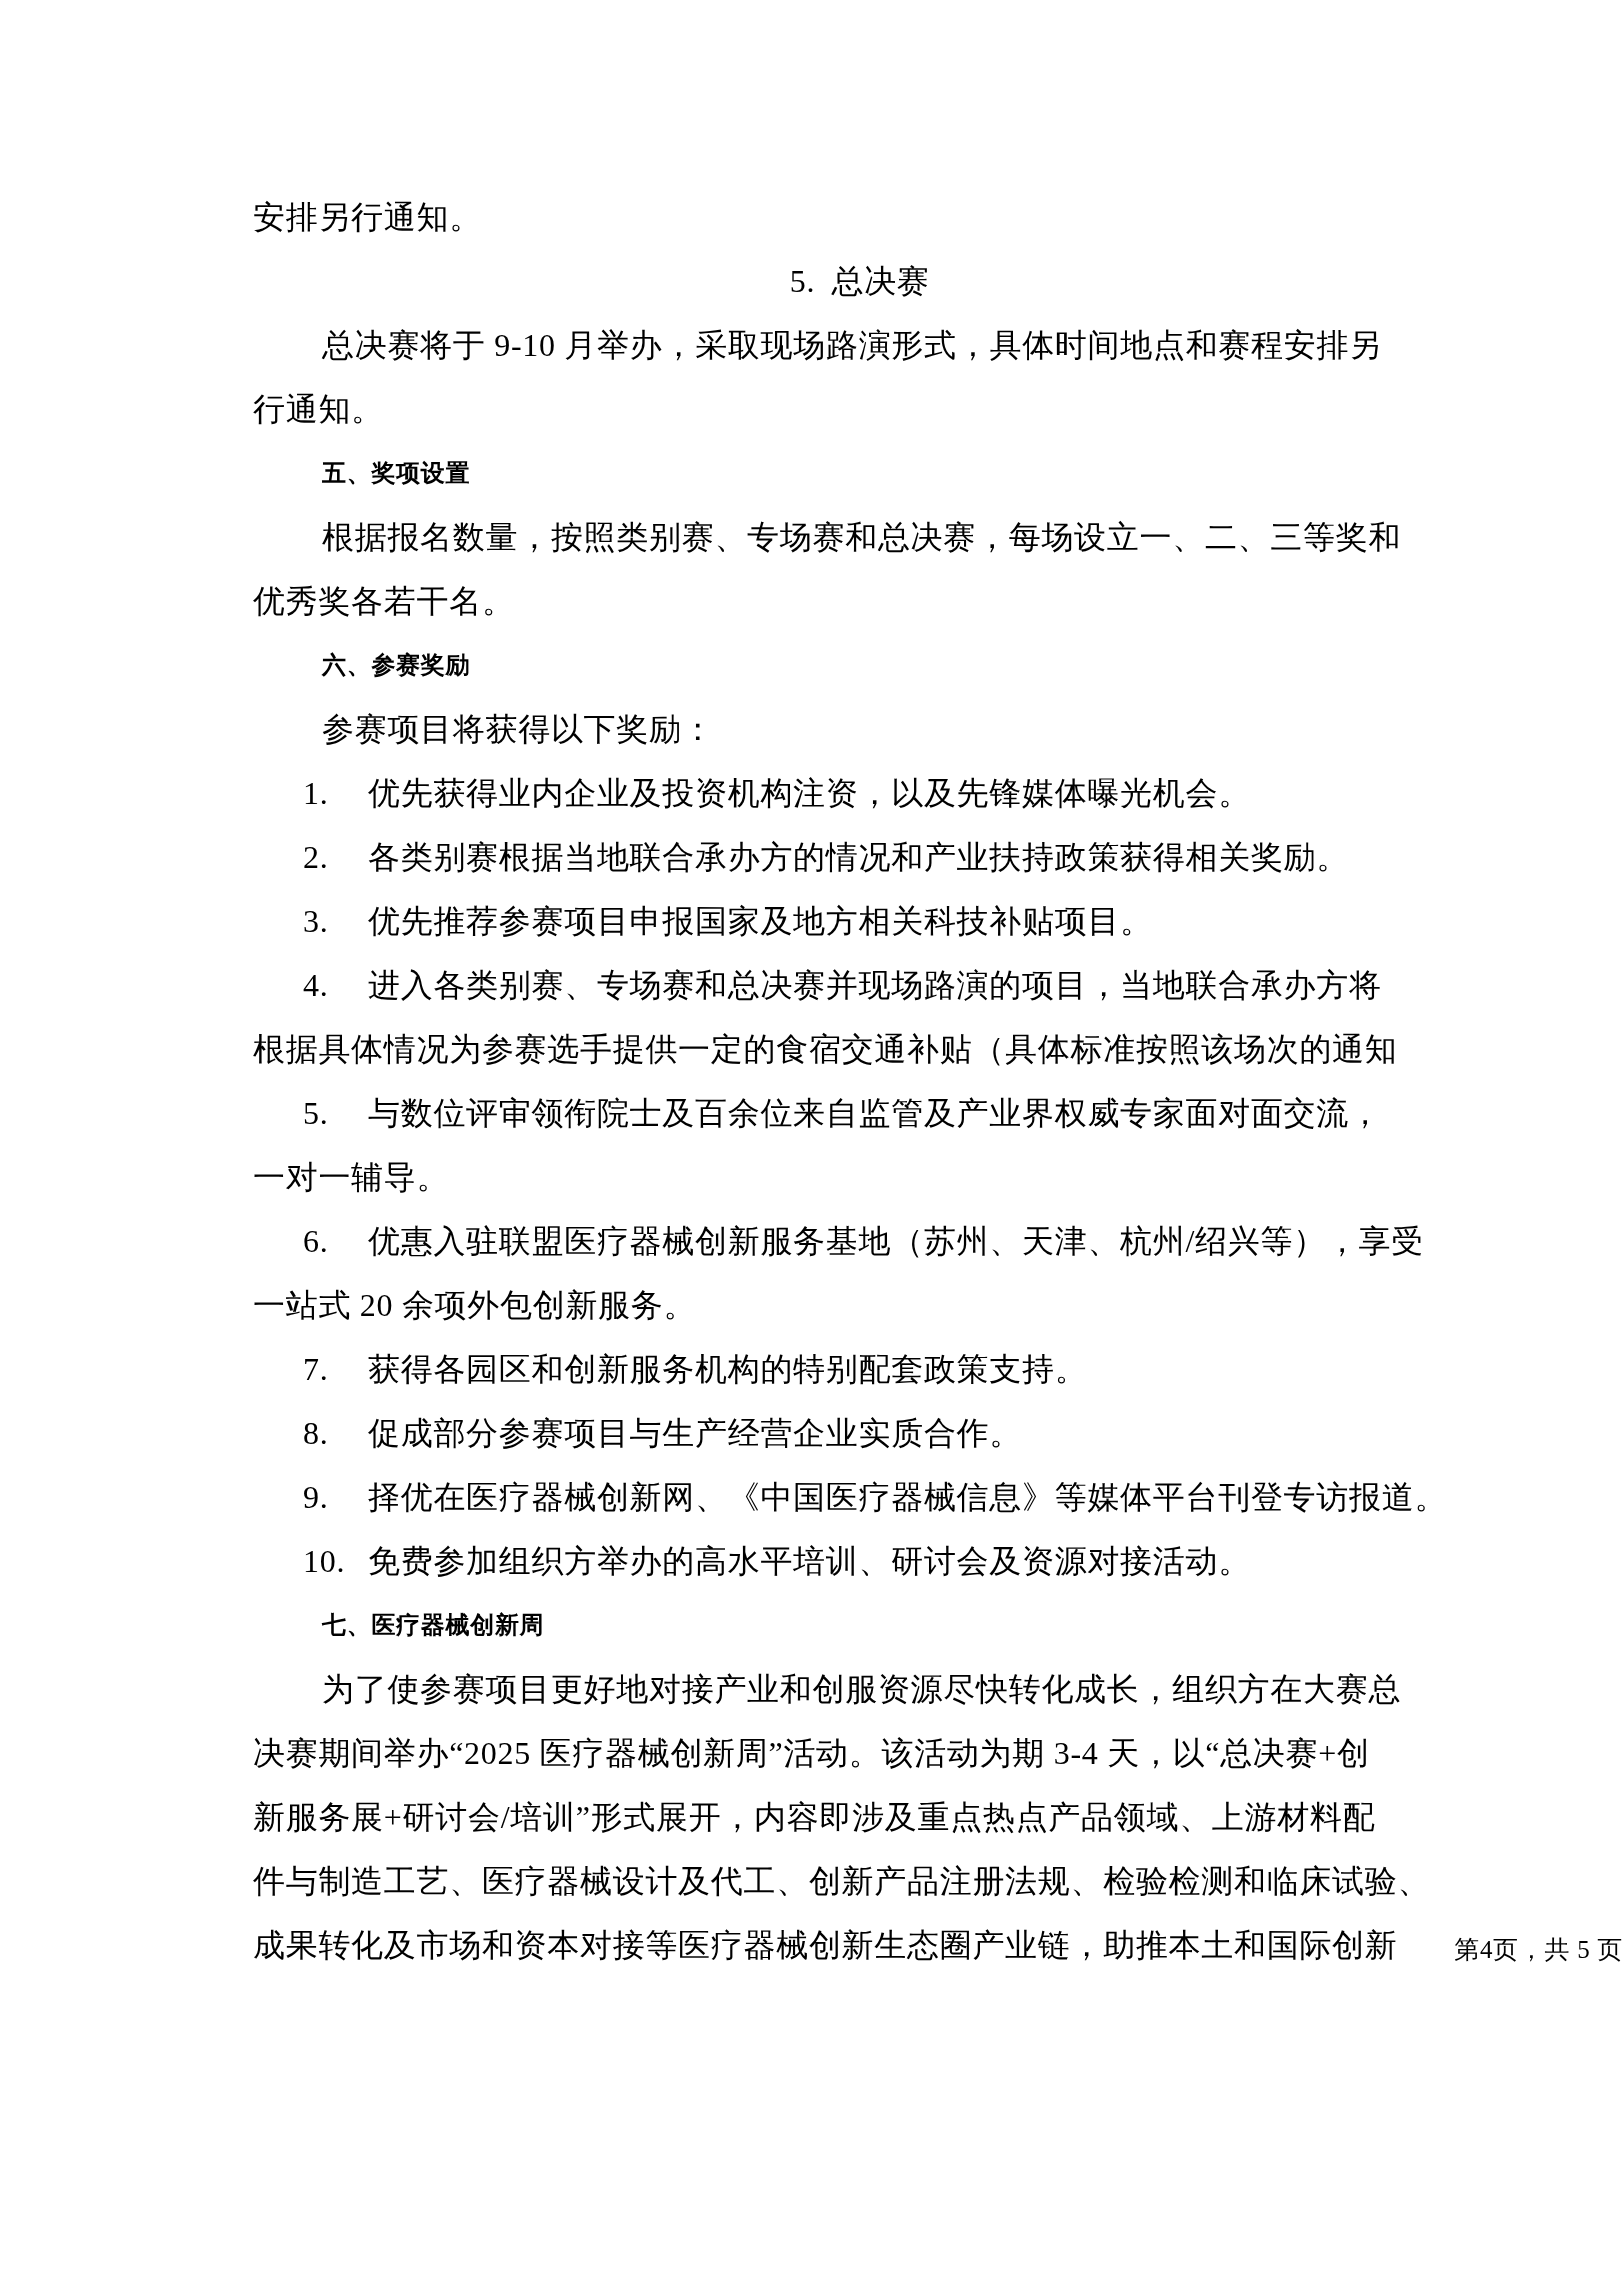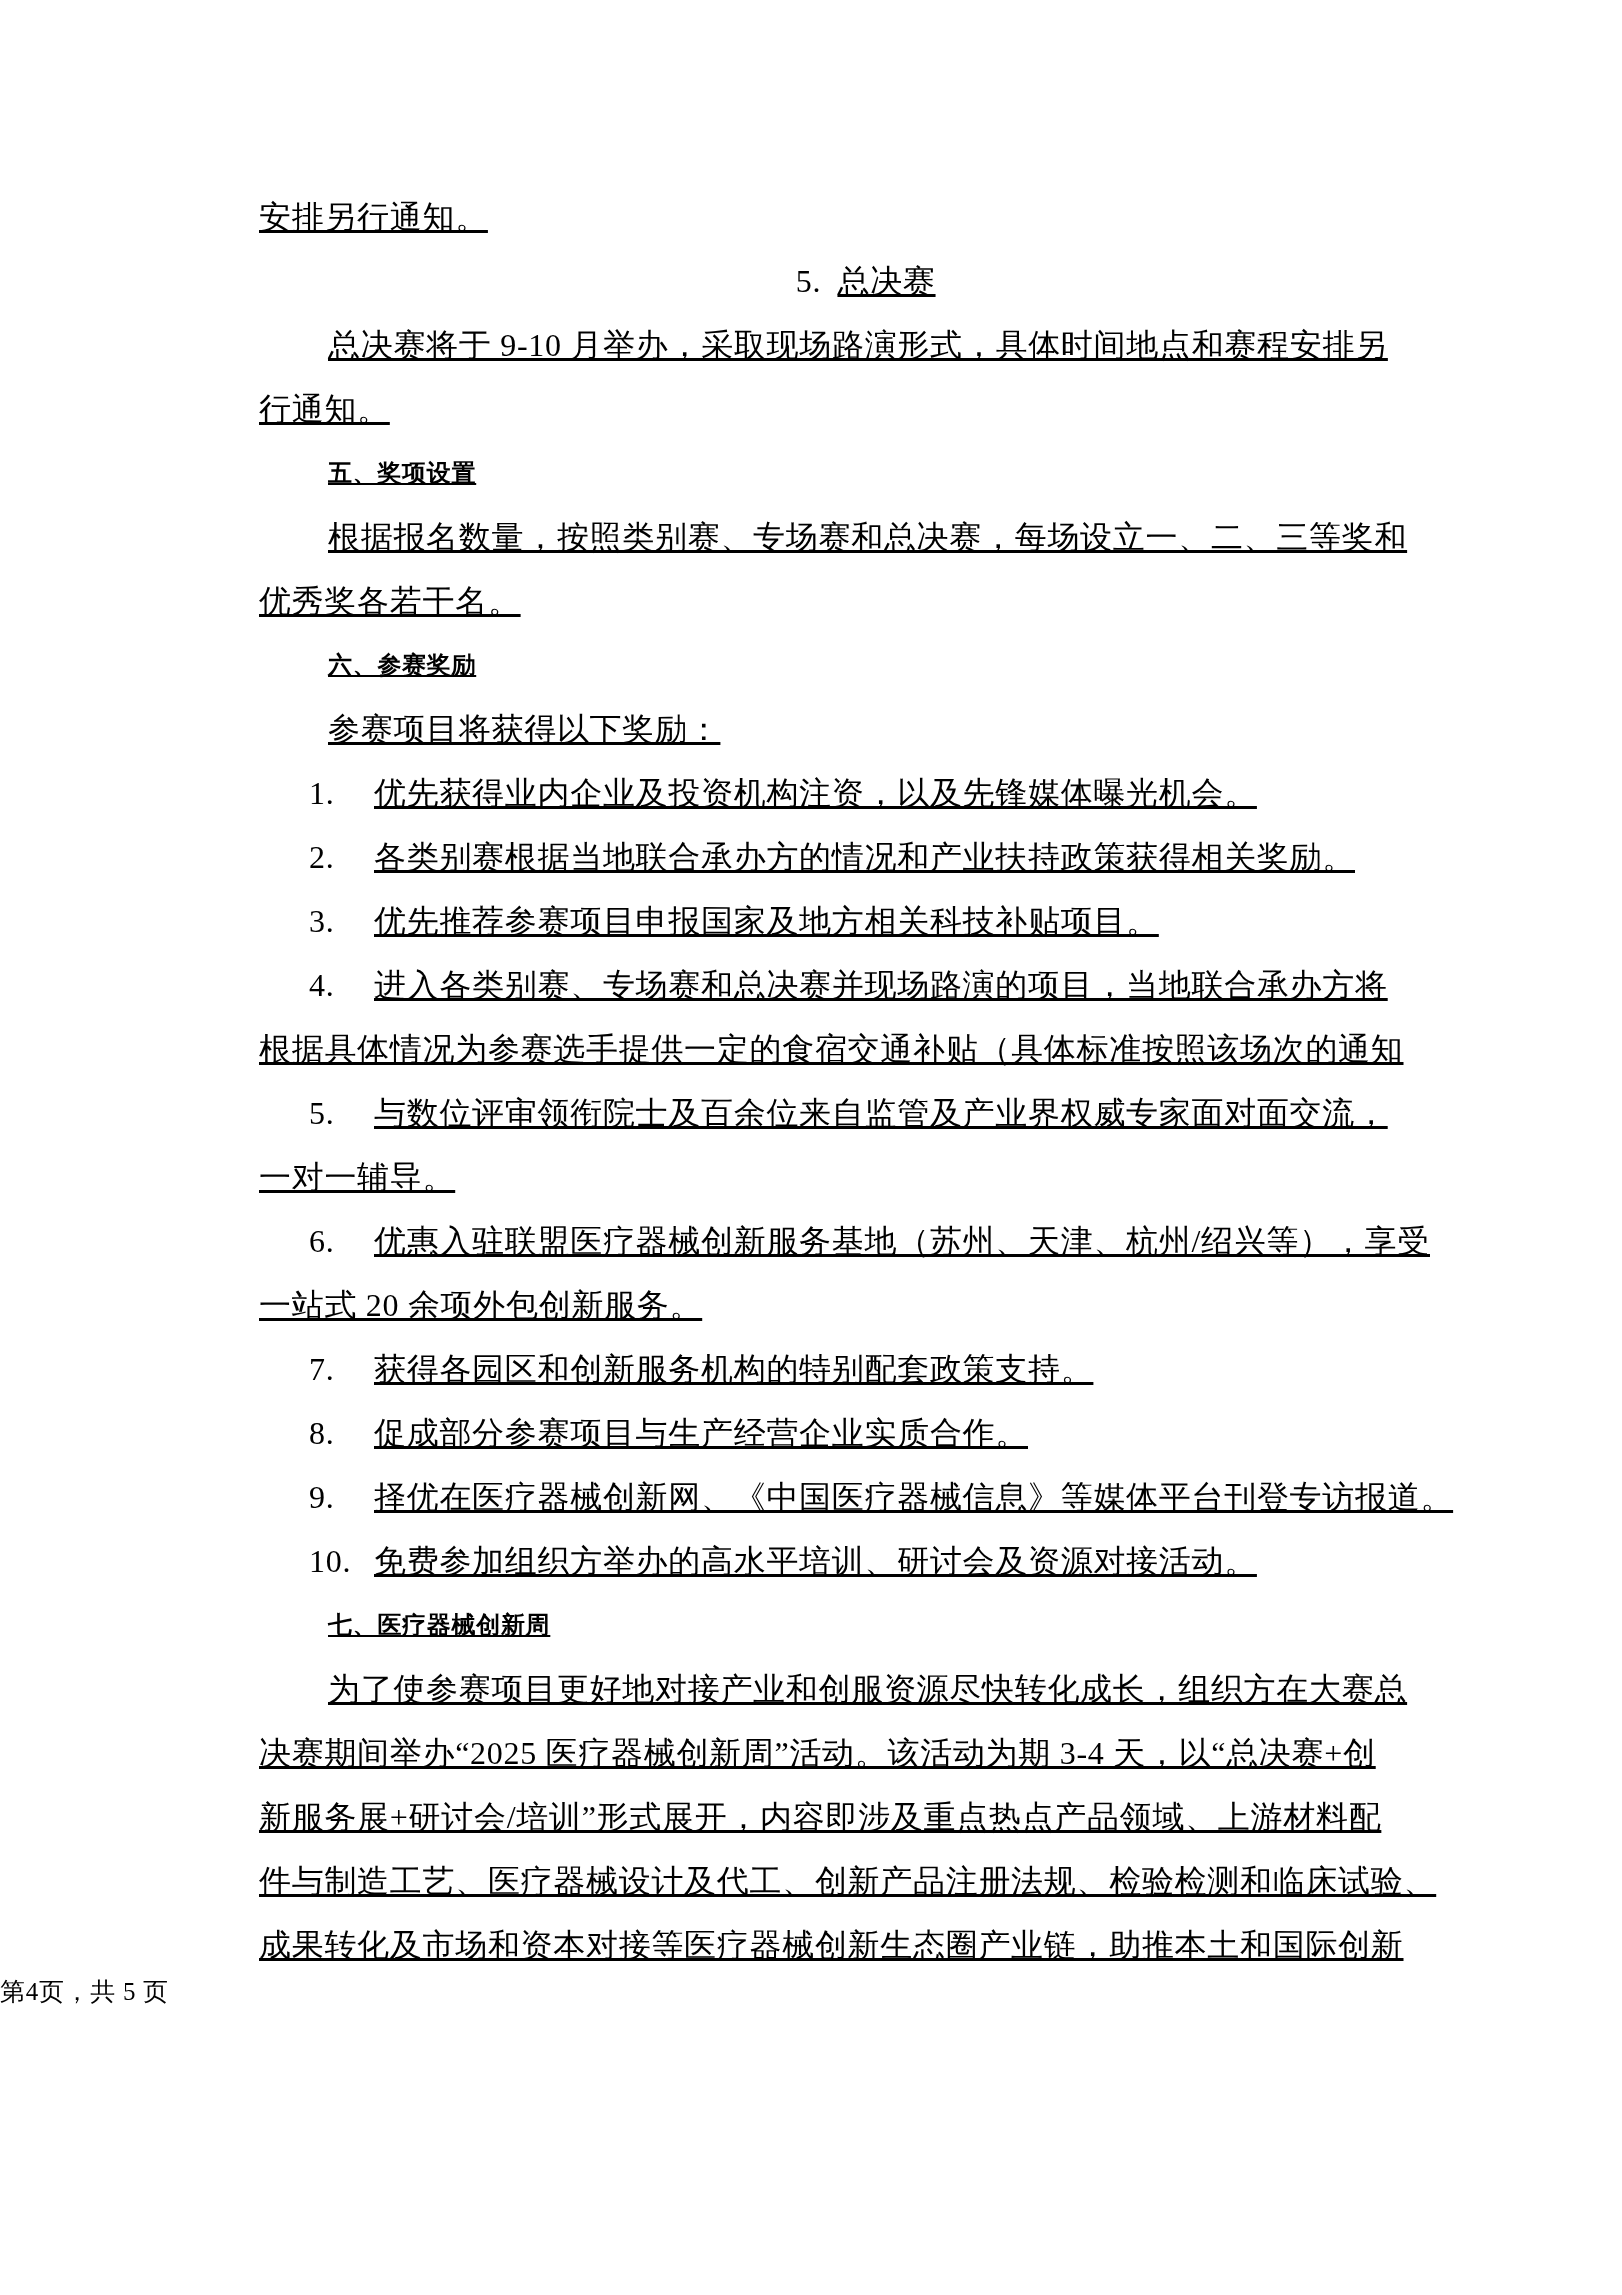--- a/index.html
+++ b/index.html
@@ -11,24 +11,23 @@
     position: relative;
     width: 1623px;
     height: 2295px;
     background: #ffffff;
     color: #000000;
     font-family: "Liberation Serif", "DejaVu Serif", serif;
     overflow: hidden;
   }
   .content {
     position: absolute;
-    left: 259px;
+    left: 253px;
     top: 185px;
     width: 1132px;
-    text-decoration: underline;
   }
   .line {
     height: 64px;
     line-height: 64px;
     font-size: 32px;
     white-space: nowrap;
     letter-spacing: 0.7px;
   }
   
   .line.plain { padding-left: 0; }
@@ -49,25 +48,25 @@
   }
   
   .line.sublist { padding-left: 65px; text-align: center; }
   .line.sublist .num {
     display: inline-block;
     width: 58px;
   }
   .footer {
     position: absolute;
     left: 0;
-    top: 1972px;
+    top: 1930px;
     width: 100%;
     height: 39px;
     line-height: 39px;
-    text-align: left;
+    text-align: right;
     font-size: 25px;
     letter-spacing: 0.7px;
   }
 </style>
 </head>
 <body>
 
 <div class="page">
   <main class="content">
       <div class="line plain"><span class="txt">安排另行通知。</span></div>

